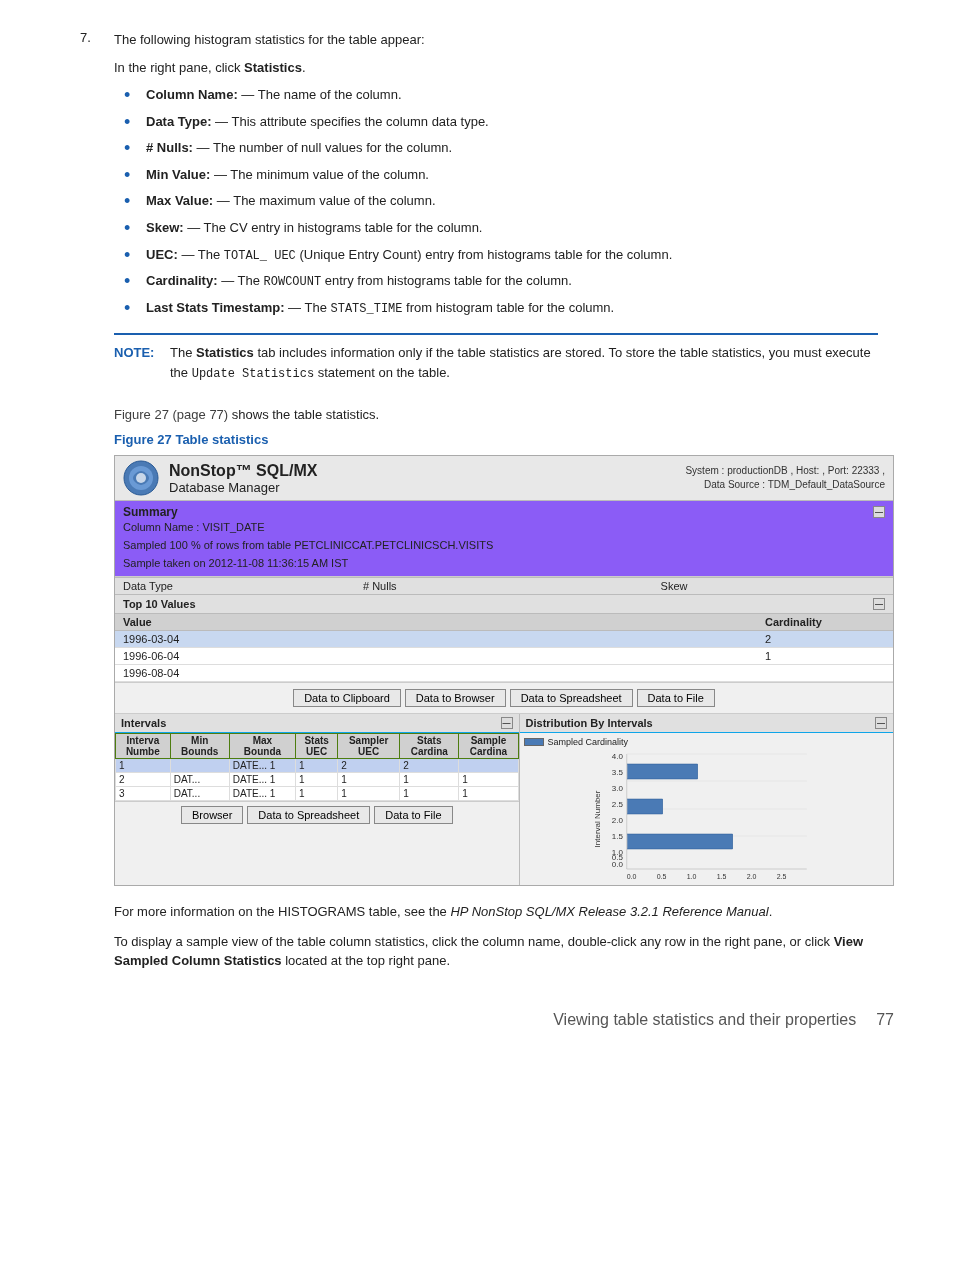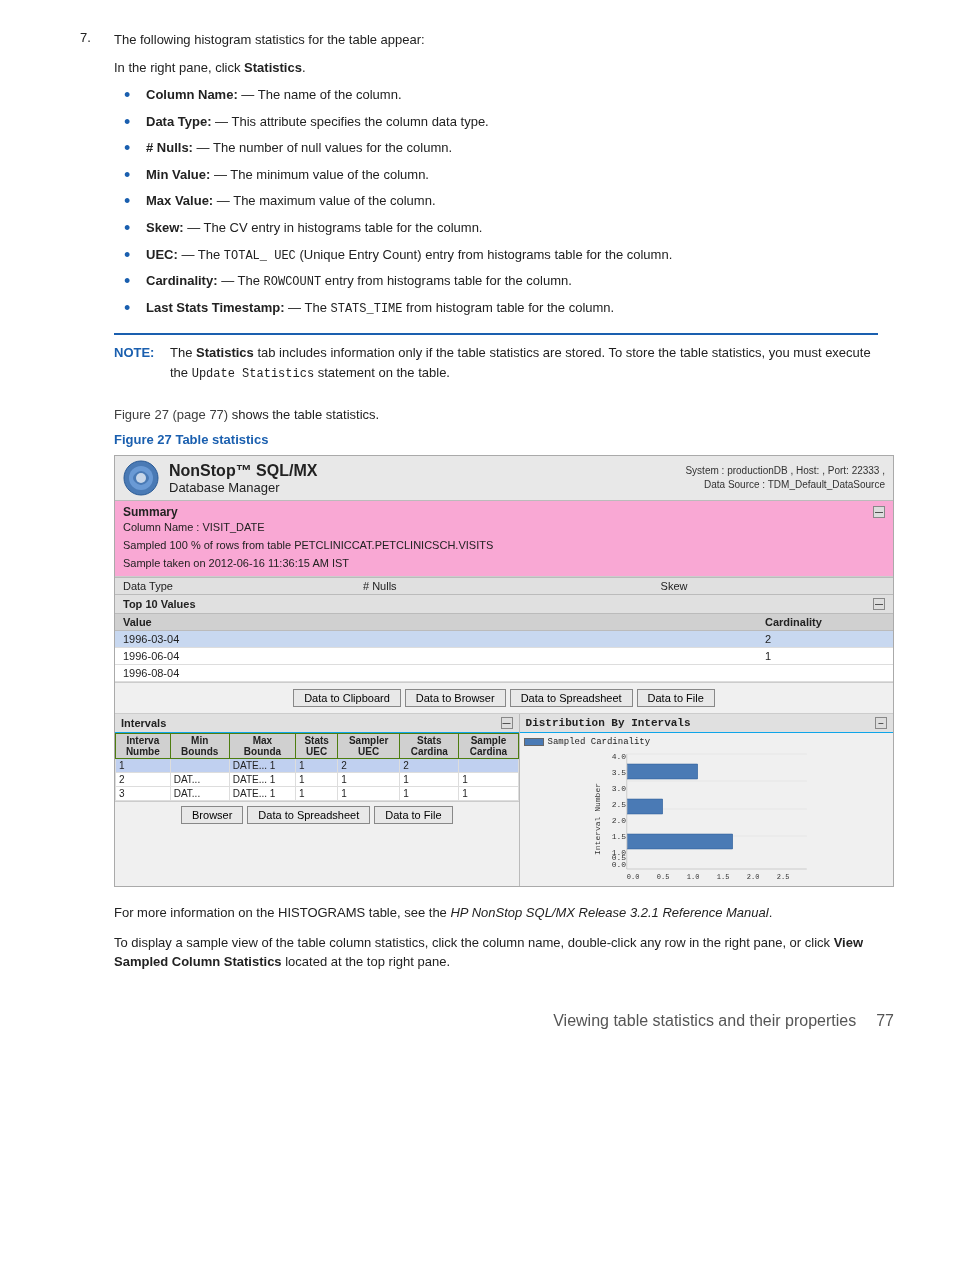--- a/index.html
+++ b/index.html
@@ -79,21 +79,21 @@
       width: 36px;
       height: 36px;
       margin-right: 10px;
     }
     .app-title-block { flex: 1; }
     .app-title-main { font-size: 16px; font-weight: bold; color: #222; }
     .app-title-sub { font-size: 13px; color: #222; }
     .app-system-info { font-size: 10px; color: #333; text-align: right; line-height: 1.4; }
     
     .summary-section {
-      background: #f9a8d4;
+      background: #8b5cf6;
       padding: 4px 8px;
       border-bottom: 1px solid #ccc;
     }
     .summary-header {
       display: flex;
       justify-content: space-between;
       align-items: center;
       font-weight: bold;
       font-size: 12px;
     }
@@ -159,21 +159,21 @@
     }
     
     .bottom-panels {
       display: flex;
       gap: 0;
     }
     .intervals-panel {
       width: 52%;
       border-right: 1px solid #bbb;
     }
-    .distribution-panel { flex: 1; font-family: Liberation Mono, monospace; }
+    .distribution-panel { flex: 1; }
     .panel-header {
       display: flex;
       justify-content: space-between;
       padding: 3px 6px;
       font-weight: bold;
       font-size: 11px;
       background: #e0e0e0;
       border-bottom: 1px solid #0ea5e9;
     }
     .intervals-table {
@@ -314,21 +314,21 @@
       </div>
 
       <div class="summary-section">
         <div class="summary-header">
           <span>Summary</span>
           <span class="minimize-btn">—</span>
         </div>
         <div class="summary-content">
           <div>Column Name : VISIT_DATE</div>
           <div>Sampled 100 % of rows from table PETCLINICCAT.PETCLINICSCH.VISITS</div>
-          <div>Sample taken on 2012-06-16 11:36:15 AM IST</div>
+          <div>Sample taken on 2012-11-08 11:36:15 AM IST</div>
         </div>
       </div>
 
       <div class="data-type-row">
         <div class="dt-col1">Data Type</div>
         <div class="dt-col2"># Nulls</div>
         <div class="dt-col3">Skew</div>
       </div>
 
       <div class="top10-section">

